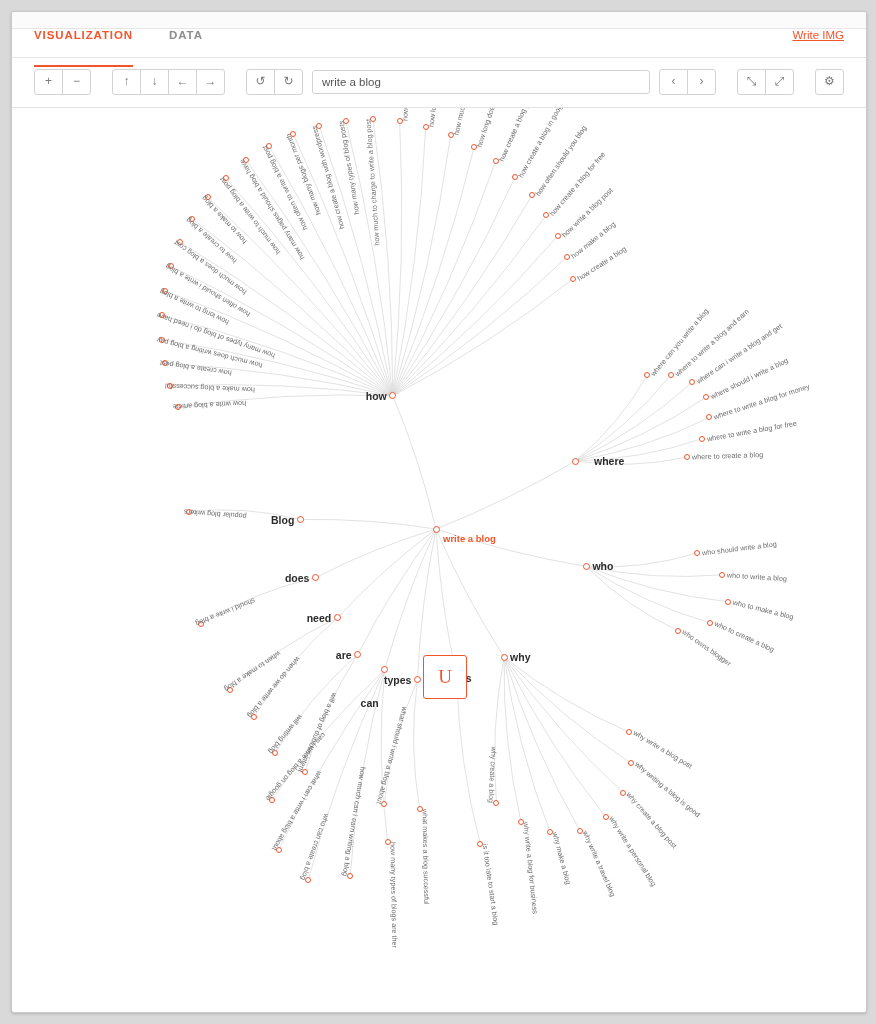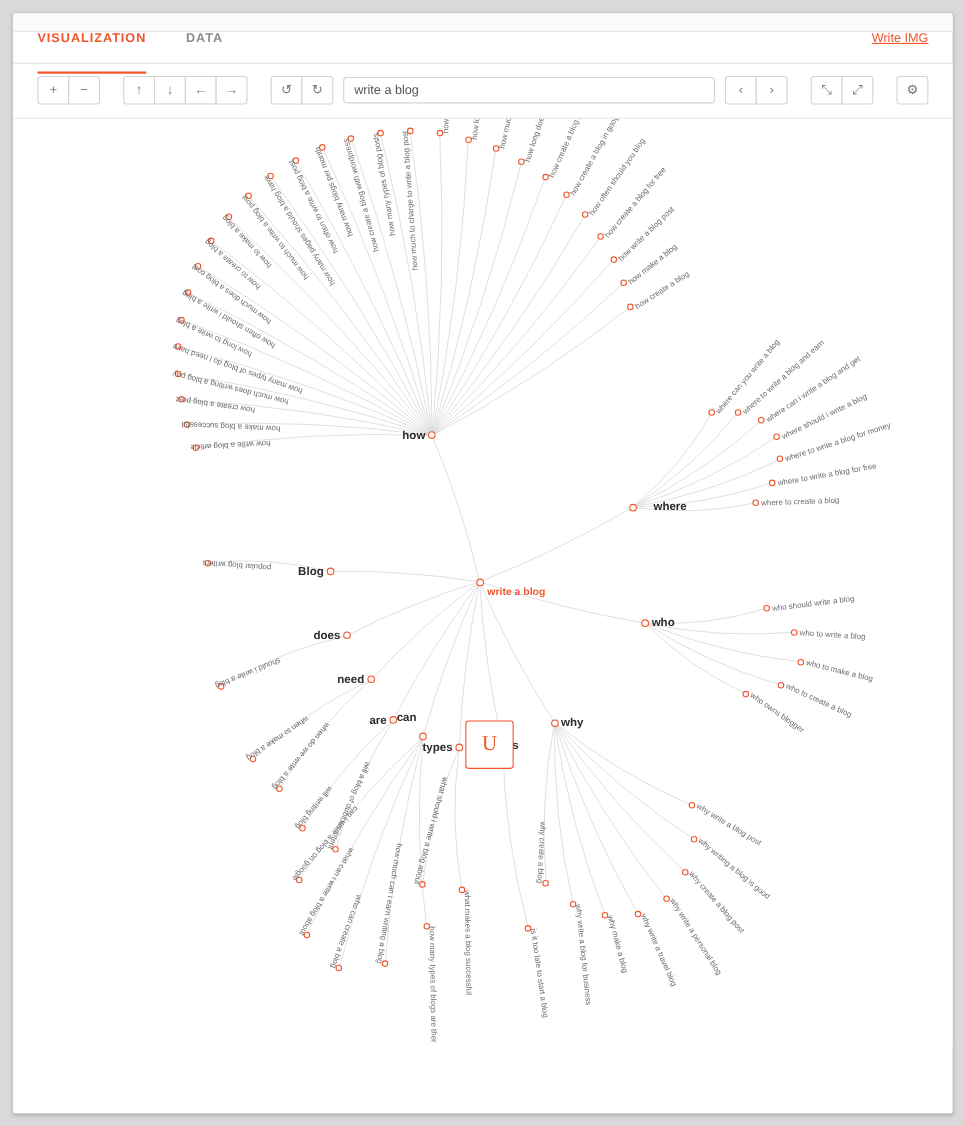--- a/index.html
+++ b/index.html
@@ -402,21 +402,21 @@
           <div class="lbl hub" style="left: 450.876px; top: 569.54px; transform: translateY(-50%) rotate(0deg); transform-origin: 0px 50%;">is</div>
           <div class="node" style="left: 465.257px; top: 732.905px;"></div>
           <div class="lbl" style="left: 473.257px; top: 735.905px; transform: translateY(-50%) rotate(82deg); transform-origin: 0px 50%;">is it too late to start a blog</div>
           <div class="node hub" style="left: 401.976px; top: 568.367px;"></div>
           <div class="lbl hub" style="left: 399.476px; top: 571.867px; transform: translate(-100%, -50%) rotate(0deg); transform-origin: 100% 50%;">types</div>
           <div class="node" style="left: 369.088px; top: 693.471px;"></div>
           <div class="lbl" style="left: 367.088px; top: 696.471px; transform: translate(-100%, -50%) rotate(105deg); transform-origin: 100% 50%;">what should i write a blog about</div>
           <div class="node" style="left: 404.727px; top: 697.847px;"></div>
           <div class="lbl" style="left: 412.727px; top: 700.847px; transform: translateY(-50%) rotate(89deg); transform-origin: 0px 50%;">what makes a blog successful</div>
           <div class="node hub" style="left: 369.197px; top: 558.454px;"></div>
-          <div class="lbl hub" style="left: 366.697px; top: 544px; transform: translate(-100%, -50%) rotate(0deg); transform-origin: 100% 50%;">can</div>
+          <div class="lbl hub" style="left: 366.697px; top: 595px; transform: translate(-100%, -50%) rotate(0deg); transform-origin: 100% 50%;">can</div>
           <div class="node" style="left: 256.855px; top: 688.764px;"></div>
           <div class="lbl" style="left: 254.855px; top: 691.764px; transform: translate(-100%, -50%) rotate(131deg); transform-origin: 100% 50%;">can i write a blog on google</div>
           <div class="node" style="left: 263.738px; top: 738.836px;"></div>
           <div class="lbl" style="left: 261.738px; top: 741.836px; transform: translate(-100%, -50%) rotate(120.5deg); transform-origin: 100% 50%;">what can i write a blog about</div>
           <div class="node" style="left: 293.084px; top: 769.445px;"></div>
           <div class="lbl" style="left: 291.084px; top: 772.445px; transform: translate(-100%, -50%) rotate(110deg); transform-origin: 100% 50%;">who can create a blog</div>
           <div class="node" style="left: 335.24px; top: 764.86px;"></div>
           <div class="lbl" style="left: 333.24px; top: 767.86px; transform: translate(-100%, -50%) rotate(99.5deg); transform-origin: 100% 50%;">how much can i earn writing a blog</div>
           <div class="node" style="left: 372.699px; top: 730.928px;"></div>
           <div class="lbl" style="left: 380.699px; top: 733.928px; transform: translateY(-50%) rotate(89deg); transform-origin: 0px 50%;">how many types of blogs are there</div>

